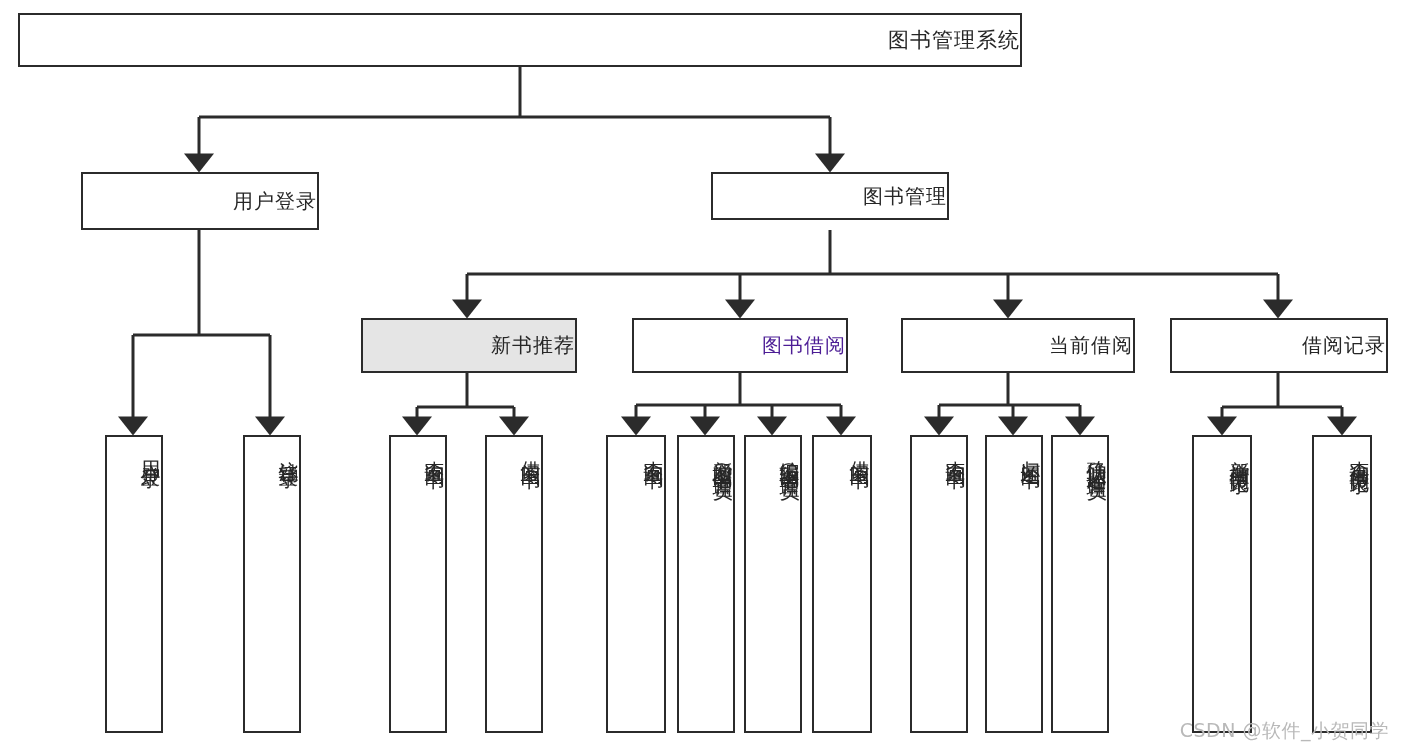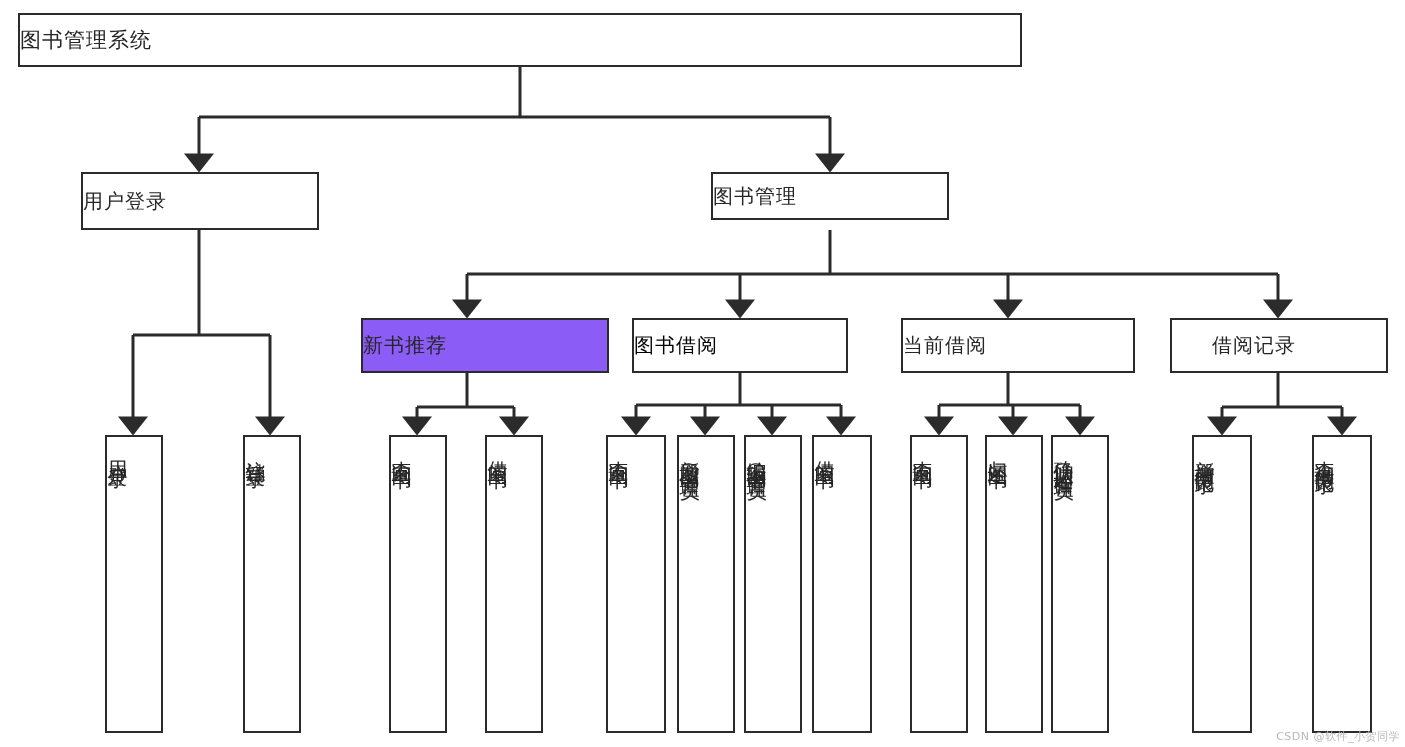--- a/index.html
+++ b/index.html
@@ -26,21 +26,21 @@
     height: 747px;
     pointer-events: none;
   }
   .node {
     position: absolute;
     box-sizing: border-box;
     background: #ffffff;
     border: 2px solid #2b2b2b;
     display: flex;
     align-items: center;
-    justify-content: flex-start;
+    justify-content: flex-end;
     color: #262626;
   }
   .node.root {
     font-size: 21px;
   }
   .node.level2 {
     font-size: 20px;
   }
   .node.leaf {
     font-size: 20px;
@@ -54,23 +54,23 @@
     line-height: 1.05;
     white-space: nowrap;
     text-align: left;
   }
   .node-label {
     white-space: nowrap;
     letter-spacing: 1px;
   }
   #watermark {
     position: absolute;
-    right: 5px;
+    right: 16px;
     bottom: 3px;
-    font-size: 11px;
+    font-size: 19px;
     color: #b9b9b9;
     white-space: nowrap;
     letter-spacing: 0.5px;
   }
 </style>
 </head>
 <body>
 
 <div id="diagram-root">
 
@@ -131,24 +131,24 @@
     <span class="node-label">图书管理系统</span>
   </div>
 
   <div class="node level2" id="node-l2-0" style="left: 81px; top: 172px; width: 238px; height: 58px; border-color: rgb(43, 43, 43); background: rgb(255, 255, 255); color: rgb(38, 38, 38);">
     <span class="node-label">用户登录</span>
   </div>
   <div class="node level2" id="node-l2-1" style="left: 711px; top: 172px; width: 238px; height: 48px; border-color: rgb(43, 43, 43); background: rgb(255, 255, 255); color: rgb(38, 38, 38);">
     <span class="node-label">图书管理</span>
   </div>
 
-  <div class="node level2" id="node-l3-0" style="left: 361px; top: 318px; width: 248px; height: 55px; border-color: rgb(43, 43, 43); background: #8b5cf6; color: rgb(38, 38, 38);">
+  <div class="node level2" id="node-l3-0" style="left: 361px; top: 318px; width: 216px; height: 55px; border-color: rgb(43, 43, 43); background: #e5e5e5; color: rgb(38, 38, 38);">
     <span class="node-label">新书推荐</span>
   </div>
-  <div class="node level2" id="node-l3-1" style="left: 632px; top: 318px; width: 216px; height: 55px; border-color: rgb(43, 43, 43); background: rgb(255, 255, 255); color: #000000;">
+  <div class="node level2" id="node-l3-1" style="left: 632px; top: 318px; width: 216px; height: 55px; border-color: rgb(43, 43, 43); background: rgb(255, 255, 255); color: #4c1d95;">
     <span class="node-label">图书借阅</span>
   </div>
   <div class="node level2" id="node-l3-2" style="left: 901px; top: 318px; width: 234px; height: 55px; border-color: rgb(43, 43, 43); background: rgb(255, 255, 255); color: rgb(38, 38, 38);">
     <span class="node-label">当前借阅</span>
   </div>
   <div class="node level2" id="node-l3-3" style="left: 1170px; top: 318px; width: 218px; height: 55px; border-color: rgb(43, 43, 43); background: rgb(255, 255, 255); color: rgb(38, 38, 38); padding-left: 40px;">
     <span class="node-label">借阅记录</span>
   </div>
 
   <div class="node leaf" id="node-leaf-0" style="left: 105px; top: 435px; width: 58px; height: 298px; border-color: rgb(43, 43, 43); background: rgb(255, 255, 255); color: rgb(38, 38, 38);">

